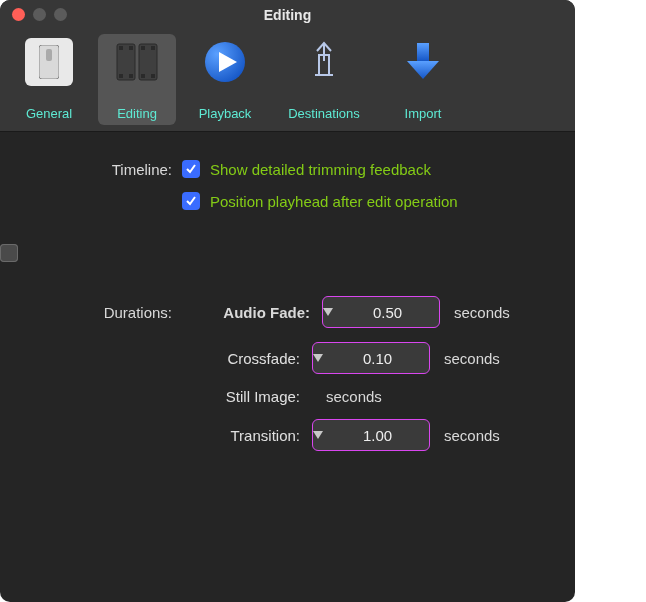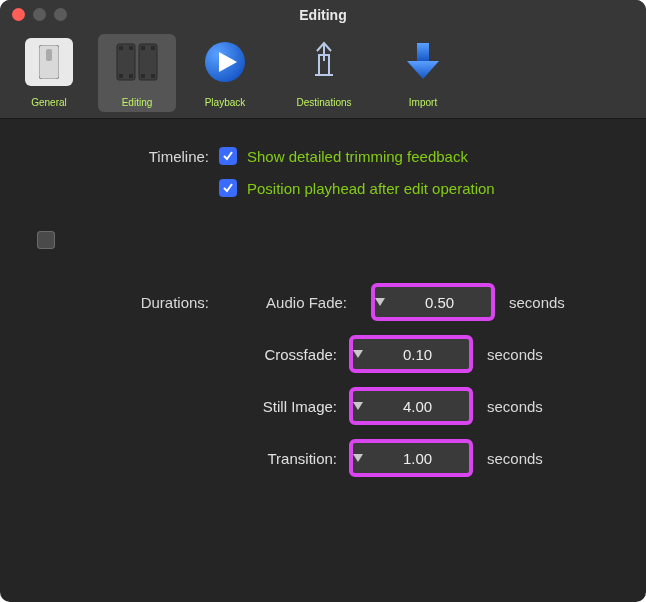--- a/index.html
+++ b/index.html
@@ -1,21 +1,21 @@
 <!DOCTYPE html>
 <html><head>
 <meta charset="utf-8">
 <style>
   html, body {
     margin: 0;
     padding: 0;
     background: #fff;
   }
   .window {
-    width: 646px;
+    width: 575px;
     height: 602px;
     background: #252525;
     border-radius: 10px;
     overflow: hidden;
     font-family: -apple-system, "Helvetica Neue", Arial, sans-serif;
     color: #d9d9d9;
     box-sizing: border-box;
     position: relative;
   }
   .titlebar {
@@ -68,30 +68,29 @@
   .tool .iconbox {
     width: 48px;
     height: 48px;
     border-radius: 6px;
     display: flex;
     align-items: center;
     justify-content: center;
   }
   .tool.general .iconbox { background: #e9e9e9; }
   .tool .lbl {
-    font-size: 10px;
-    color: #bef264;
-    margin-top: 11px;
+    font-size: 13px;
+    color: #5eead4;
+    margin-top: 20px;
   }
 
   
   .content {
     padding: 28px 30px 0 0;
     font-size: 15px;
-    margin-left: 37px;
   }
   .row {
     display: flex;
     align-items: center;
     margin-bottom: 14px;
   }
   .section-label {
     width: 172px;
     text-align: right;
     padding-right: 10px;
@@ -130,21 +129,21 @@
   .dur-sub {
     width: 300px;
     text-align: right;
     padding-right: 12px;
     color: #e0e0e0;
   }
   .stepper {
     display: flex;
     align-items: center;
     background: #3a3a3a;
-    border: 4px solid #d946ef;
+    border: 1px solid #d946ef;
     border-radius: 6px;
     height: 30px;
     width: 116px;
     overflow: hidden;
     gap: 40px;
   }
   .step-btn {
     width: 28px;
     height: 100%;
     display: flex;
@@ -278,21 +277,21 @@
     <div class="big-gap"></div>
 
     <div class="row">
       <div class="cb unchecked"></div>
     </div>
 
     <div class="big-gap"></div>
 
     <div class="dur-row">
       <div class="section-label" style="align-self:center">Durations:</div>
-      <div style="width:128px;text-align:right;padding-right:24px;">Audio Fade:</div>
+      <div style="width:128px;text-align:right;padding-right:12px;font-weight:bold;">Audio Fade:</div>
       <div class="stepper">
         <div class="step-btn">
           <svg width="10" height="8" viewBox="0 0 10 8">
               <polygon points="0,0 10,0 5,8" fill="#c8c8c8"></polygon>
             </svg>
         </div>
         <div class="step-val">0.50</div>
         <div class="step-btn">
           <svg width="10" height="8" viewBox="0 0 10 8">
               <polygon points="0,8 10,8 5,0" fill="#c8c8c8"></polygon>
@@ -315,33 +314,20 @@
           <svg width="10" height="8" viewBox="0 0 10 8">
               <polygon points="0,8 10,8 5,0" fill="#c8c8c8"></polygon>
             </svg>
         </div>
       </div>
       <div class="unit">seconds</div>
     </div>
 
     <div class="dur-row">
       <div class="dur-sub">Still Image:</div>
-      <div class="stepper">
-        <div class="step-btn">
-          <svg width="10" height="8" viewBox="0 0 10 8">
-              <polygon points="0,0 10,0 5,8" fill="#c8c8c8"></polygon>
-            </svg>
-        </div>
-        <div class="step-val">4.00</div>
-        <div class="step-btn">
-          <svg width="10" height="8" viewBox="0 0 10 8">
-              <polygon points="0,8 10,8 5,0" fill="#c8c8c8"></polygon>
-            </svg>
-        </div>
-      </div>
       <div class="unit">seconds</div>
     </div>
 
     <div class="dur-row">
       <div class="dur-sub">Transition:</div>
       <div class="stepper">
         <div class="step-btn">
           <svg width="10" height="8" viewBox="0 0 10 8">
               <polygon points="0,0 10,0 5,8" fill="#c8c8c8"></polygon>
             </svg>

